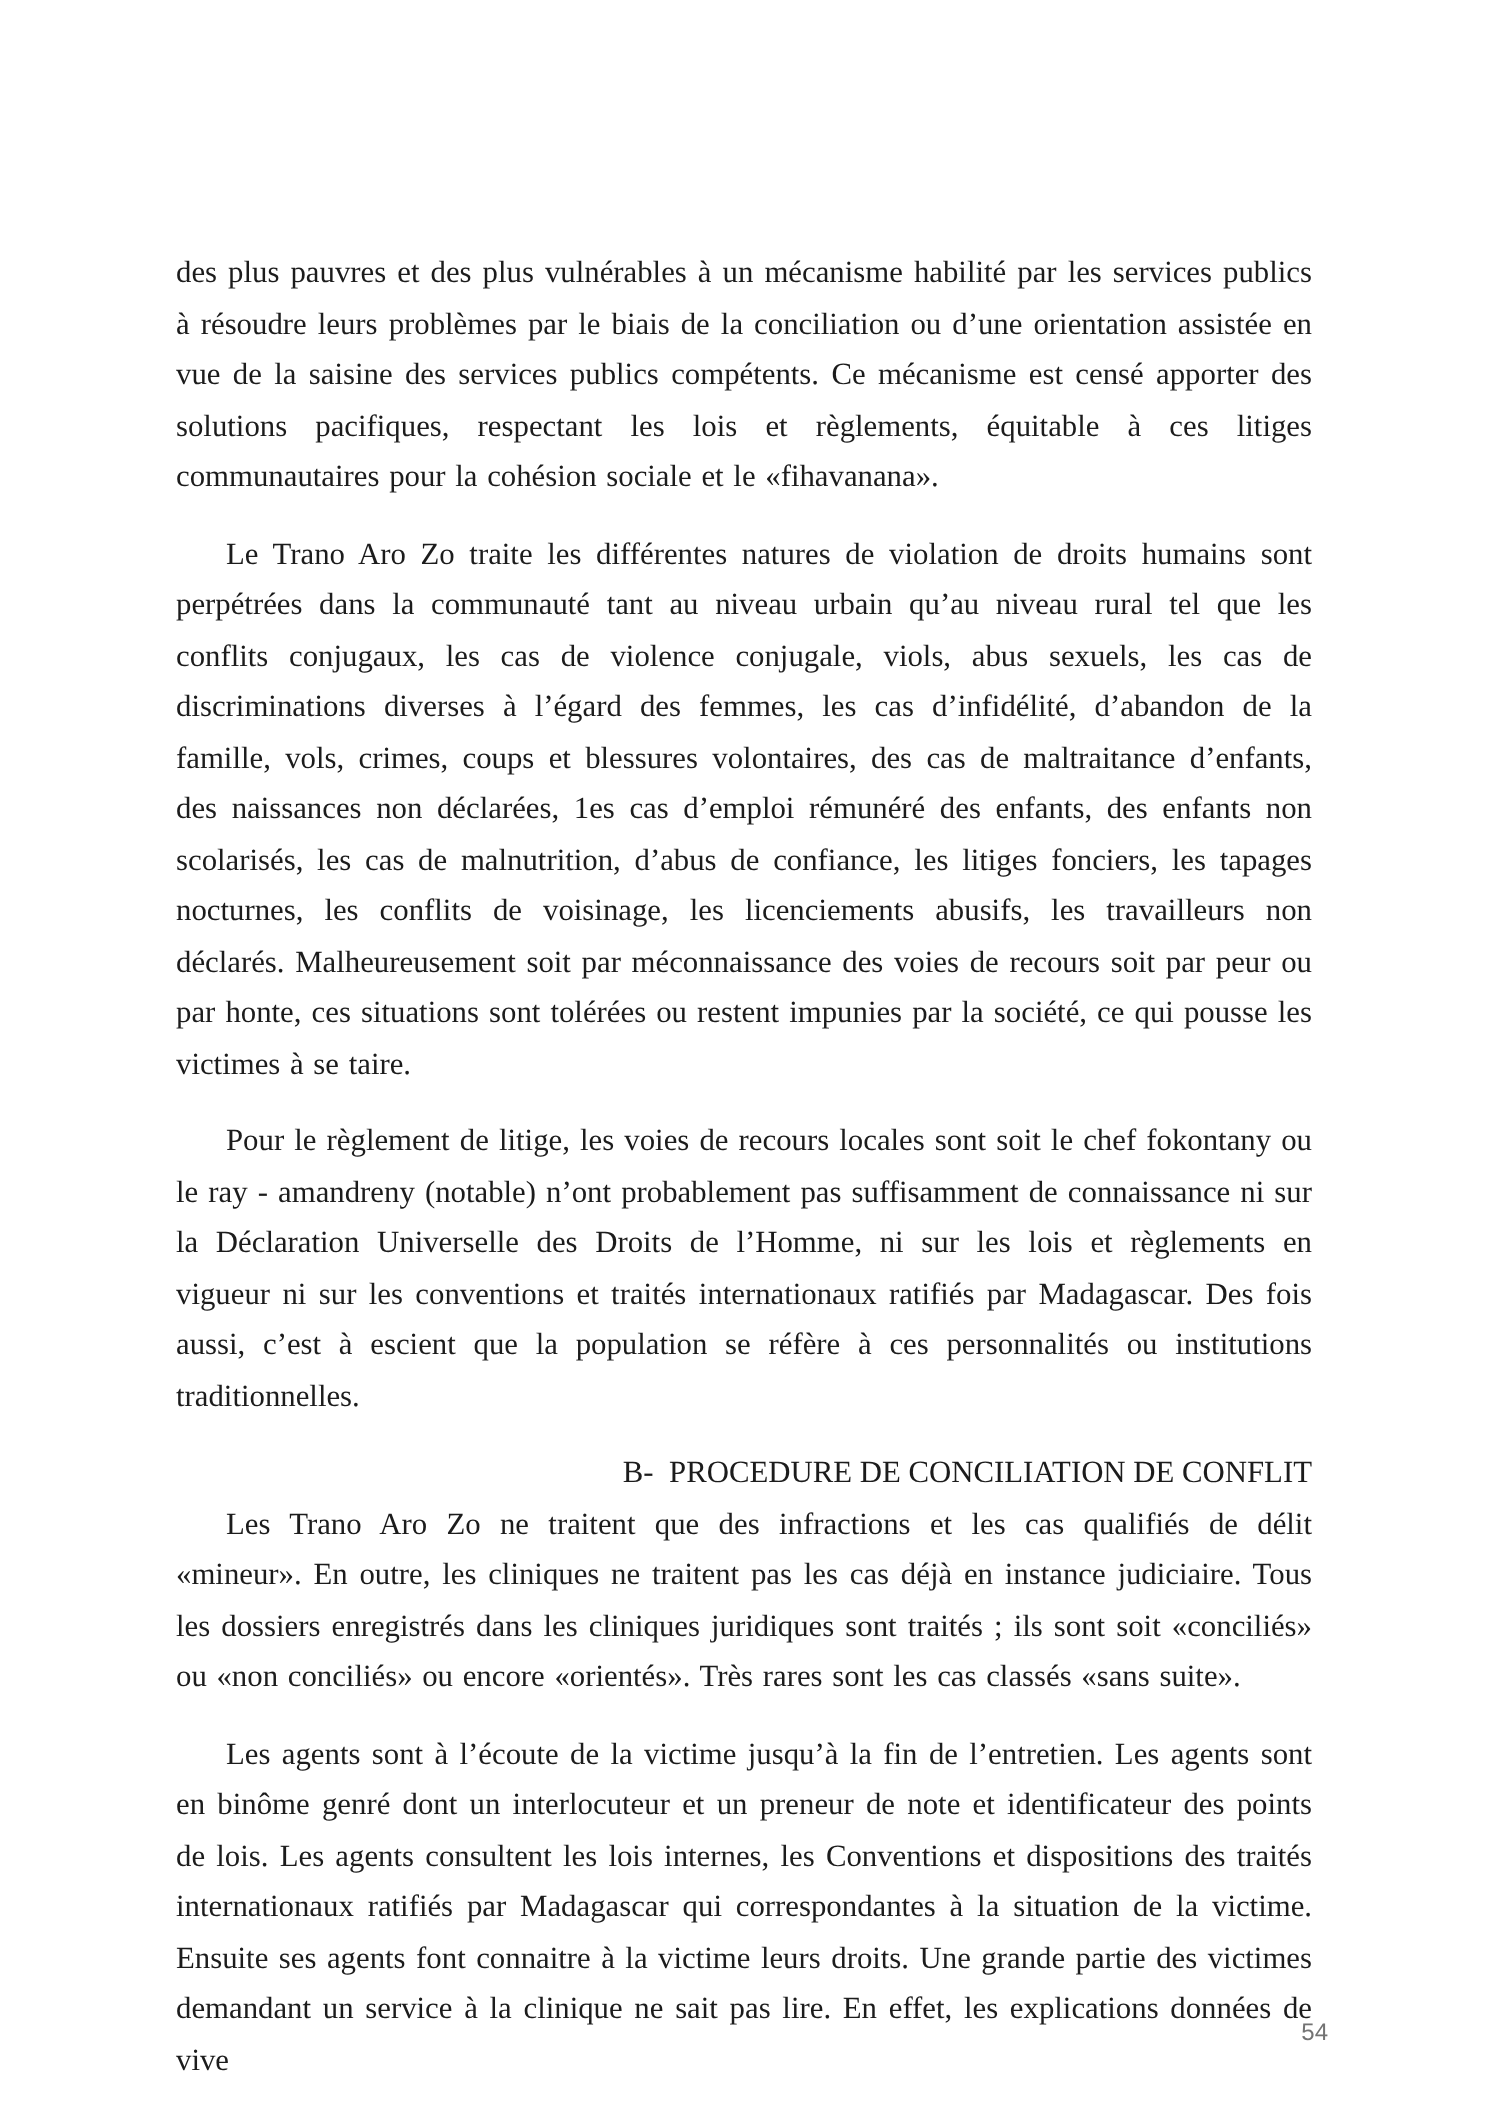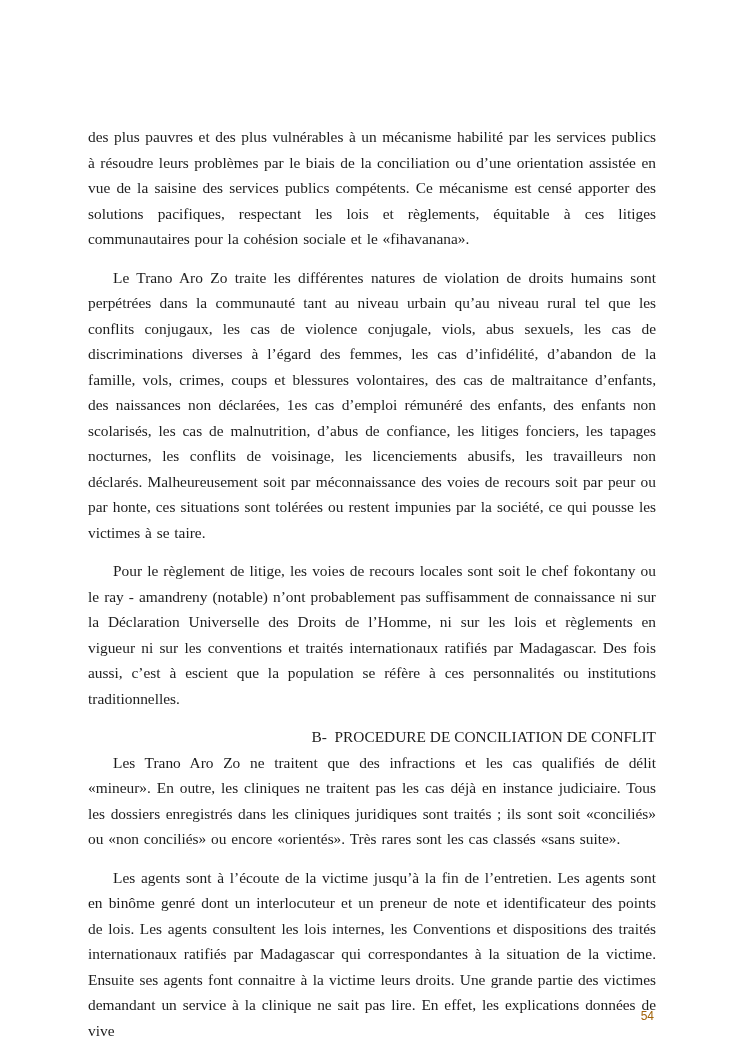--- a/index.html
+++ b/index.html
@@ -38,25 +38,25 @@
     margin: 0;
     font-size: 15.4px;
     line-height: 25.5px;
     font-weight: normal;
     text-indent: 25px;
     white-space: pre-wrap;
     text-align: right;
   }
   .page-number {
     position: absolute;
-    right: 90px;
+    right: 80px;
     top: 968px;
     font-family: "Liberation Sans", "DejaVu Sans", sans-serif;
     font-size: 12px;
-    color: #a16207;
+    color: #737373;
   }
 </style>
 </head>
 <body>
 
 <div class="page">
   <div class="content">
     <p class="para no-indent">des plus pauvres et des plus vulnérables à un mécanisme habilité par les services publics à résoudre leurs problèmes par le biais de la conciliation ou d’une orientation assistée en vue de la saisine des services publics compétents. Ce mécanisme est censé apporter des solutions pacifiques, respectant les lois et règlements, équitable à ces litiges communautaires pour la cohésion sociale et le «fihavanana».</p>
     <p class="para">Le Trano Aro Zo traite les différentes natures de violation de droits humains sont perpétrées dans la communauté tant au niveau urbain qu’au niveau rural tel que les conflits conjugaux, les cas de violence conjugale, viols, abus sexuels, les cas de discriminations diverses à l’égard des femmes, les cas d’infidélité, d’abandon de la famille, vols, crimes, coups et blessures volontaires, des cas de maltraitance d’enfants, des naissances non déclarées, 1es cas d’emploi rémunéré des enfants, des enfants non scolarisés, les cas de malnutrition, d’abus de confiance, les litiges fonciers, les tapages nocturnes, les conflits de voisinage, les licenciements abusifs, les travailleurs non déclarés. Malheureusement soit par méconnaissance des voies de recours soit par peur ou par honte, ces situations sont tolérées ou restent impunies par la société, ce qui pousse les victimes à se taire.</p>
     <p class="para">Pour le règlement de litige, les voies de recours locales sont soit le chef fokontany ou le ray - amandreny (notable) n’ont probablement pas suffisamment de connaissance ni sur la Déclaration Universelle des Droits de l’Homme, ni sur les lois et règlements en vigueur ni sur les conventions et traités internationaux ratifiés par Madagascar. Des fois aussi, c’est à escient que la population se réfère à ces personnalités ou institutions traditionnelles.</p>

